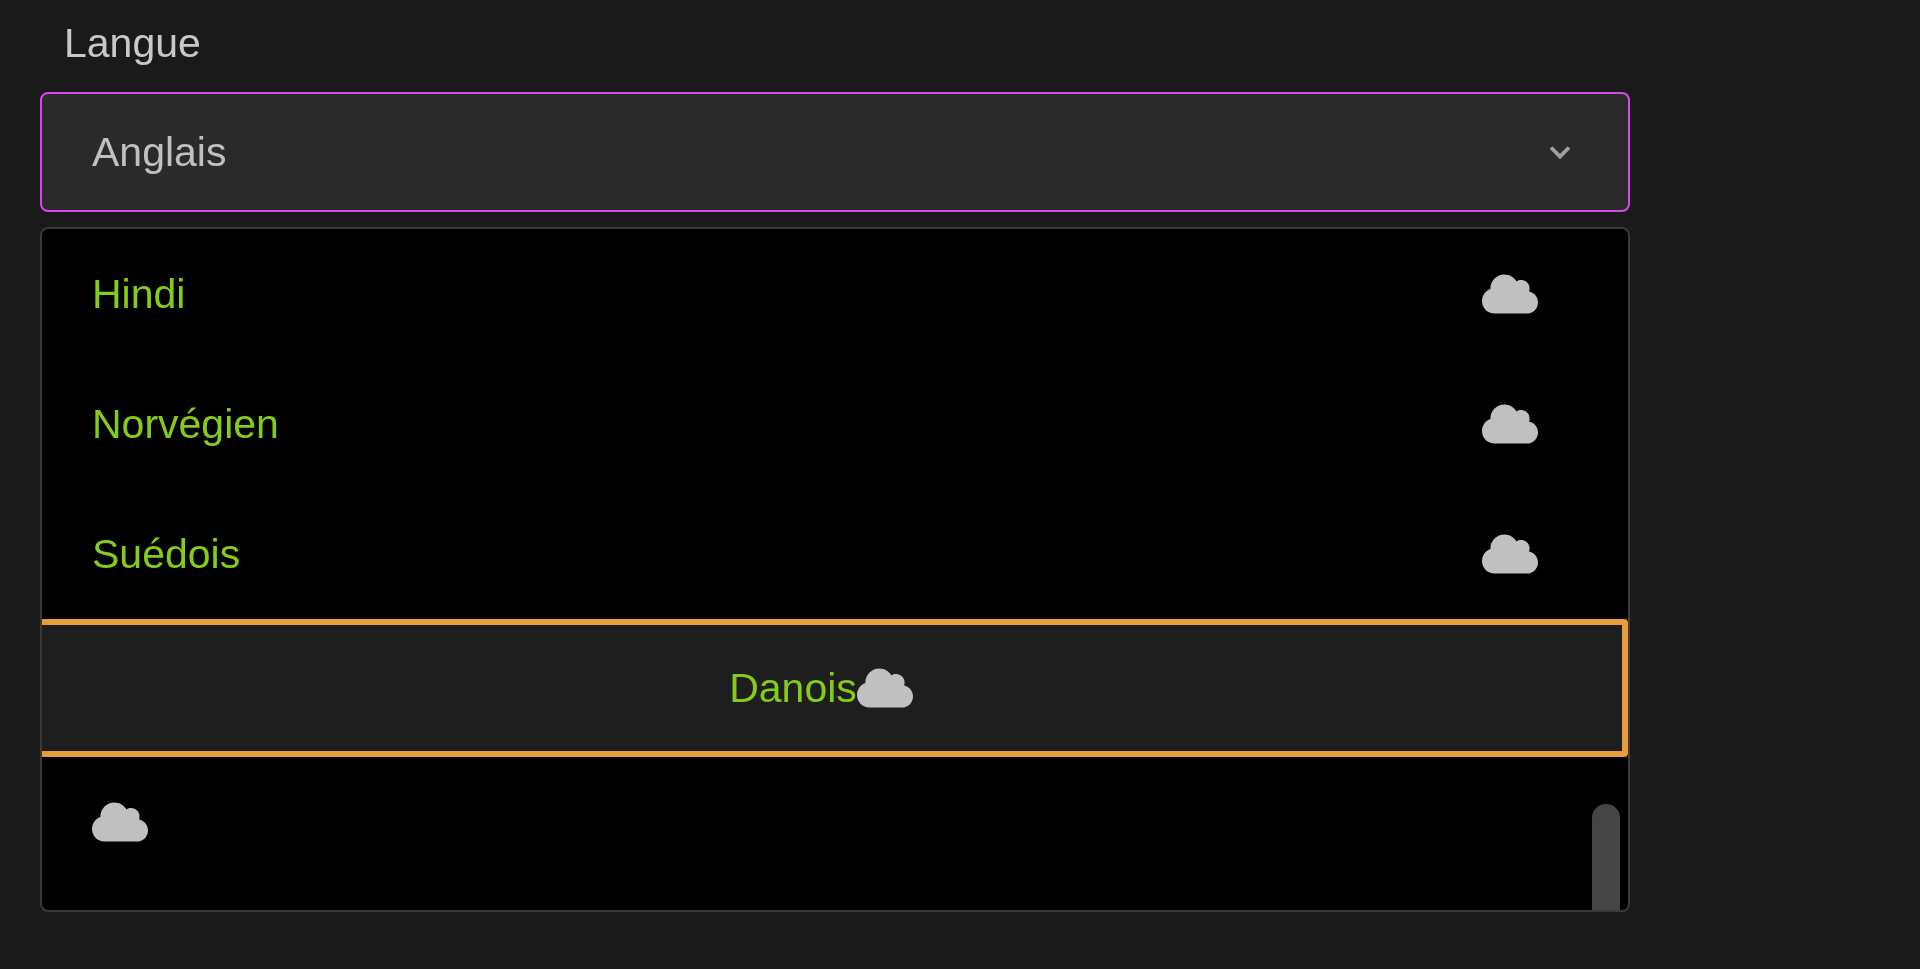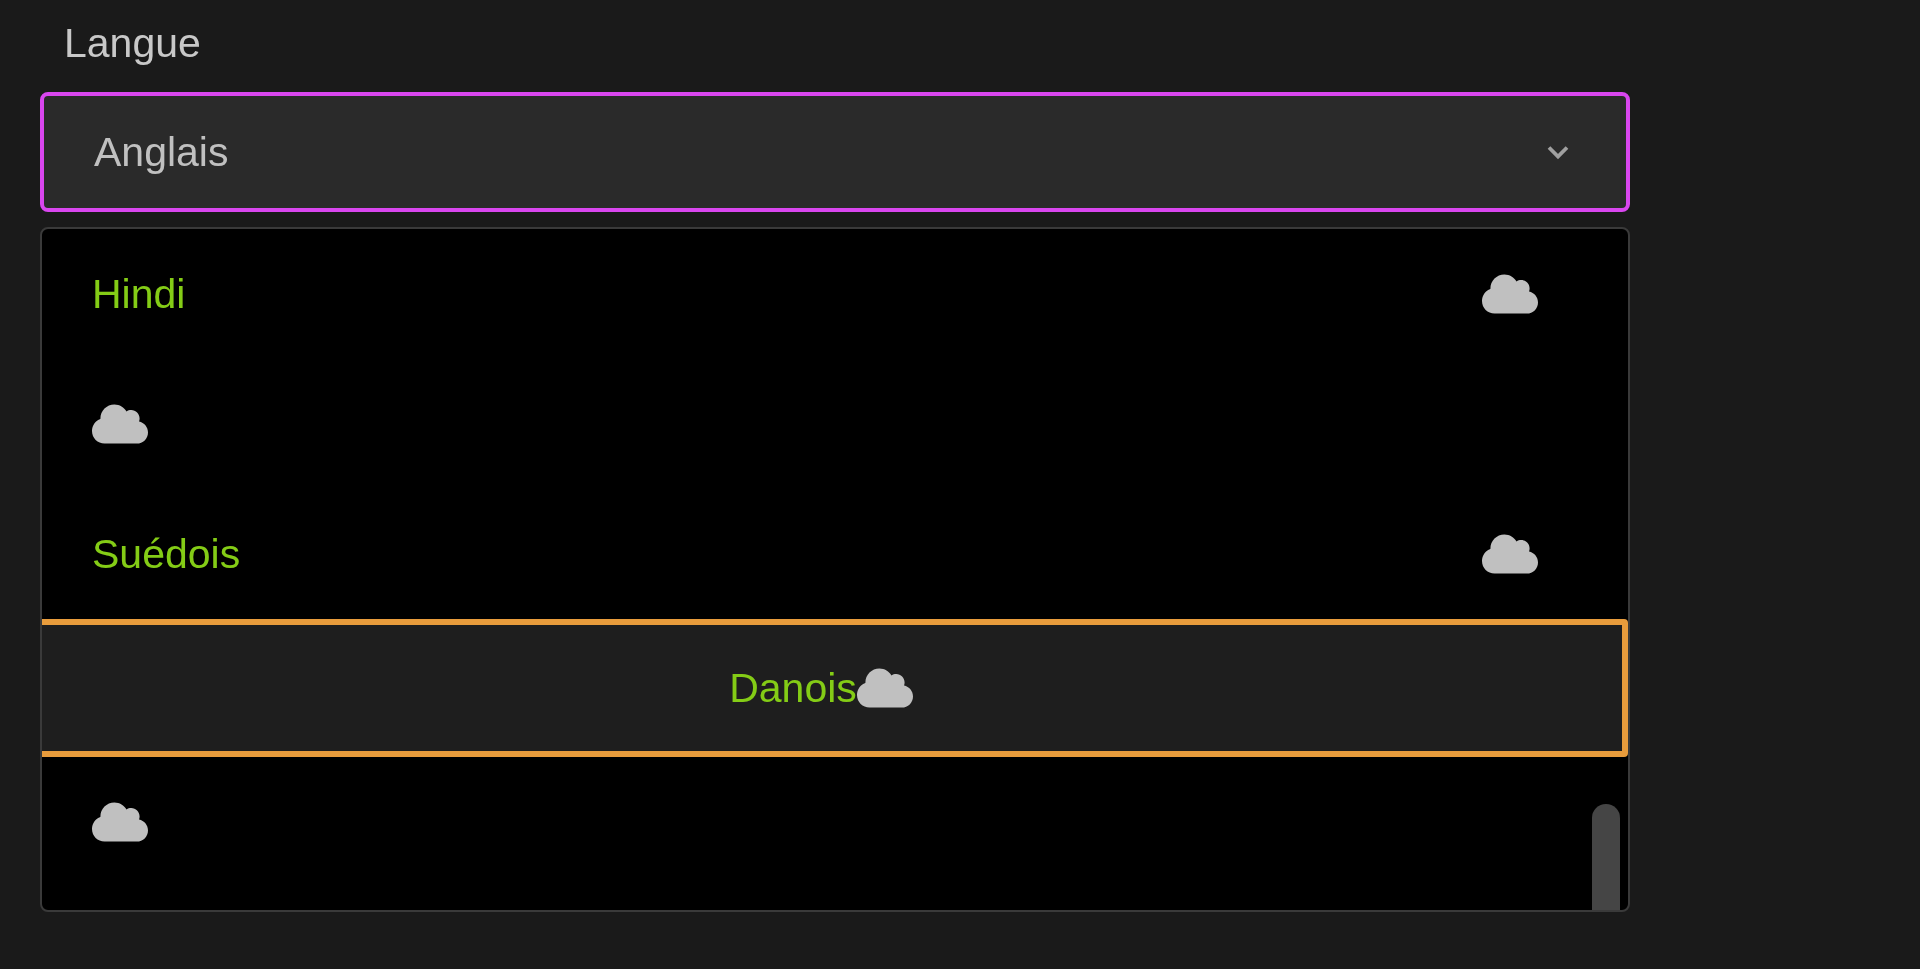--- a/index.html
+++ b/index.html
@@ -20,21 +20,21 @@
       font-size: 41px;
       color: #c8c8c8;
       margin-bottom: 25px;
       margin-left: 24px;
       font-weight: 300;
     }
     .select-box {
       width: 1590px;
       height: 120px;
       background-color: #2a2a2a;
-      border: 4px solid #d946ef;
+      border: 2px solid #d946ef;
       border-radius: 8px;
       display: flex;
       align-items: center;
       justify-content: space-between;
       padding: 0 50px;
       cursor: pointer;
       margin-bottom: 15px;
     }
     .select-value {
       font-size: 41px;
@@ -120,20 +120,21 @@
   <div class="dropdown-inner" id="options-container">
       <div class="option">
         <span class="option-label">Hindi</span>
         <span class="cloud-icon">
           <svg viewBox="0 0 640 512" width="56" height="48" fill="#c0c0c0">
   <path d="M537.6 226.6c4.1-10.7 6.4-22.4 6.4-34.6 0-53-43-96-96-96-19.7 0-38.1 6-53.3 16.2C367 64.2 315.3 32 256 32c-88.4 0-160 71.6-160 160 0 2.7.1 5.4.2 8.1C40.2 219.8 0 273.2 0 336c0 79.5 64.5 144 144 144h368c70.7 0 128-57.3 128-128 0-61.9-44-113.6-102.4-125.4zM393.4 288L312 369.4V216c0-13.3-10.7-24-24-24s-24 10.7-24 24v153.4L182.6 288c-9.4-9.4-24.6-9.4-33.9 0s-9.4 24.6 0 33.9l122.3 122.4c9.4 9.4 24.6 9.4 33.9 0L427.3 321.9c9.4-9.4 9.4-24.6 0-33.9s-24.6-9.4-33.9 0z"></path>
 </svg>
         </span>
       </div>
       <div class="option">
+        <span class="option-label">Norvégien</span>
         <span class="cloud-icon">
           <svg viewBox="0 0 640 512" width="56" height="48" fill="#c0c0c0">
   <path d="M537.6 226.6c4.1-10.7 6.4-22.4 6.4-34.6 0-53-43-96-96-96-19.7 0-38.1 6-53.3 16.2C367 64.2 315.3 32 256 32c-88.4 0-160 71.6-160 160 0 2.7.1 5.4.2 8.1C40.2 219.8 0 273.2 0 336c0 79.5 64.5 144 144 144h368c70.7 0 128-57.3 128-128 0-61.9-44-113.6-102.4-125.4zM393.4 288L312 369.4V216c0-13.3-10.7-24-24-24s-24 10.7-24 24v153.4L182.6 288c-9.4-9.4-24.6-9.4-33.9 0s-9.4 24.6 0 33.9l122.3 122.4c9.4 9.4 24.6 9.4 33.9 0L427.3 321.9c9.4-9.4 9.4-24.6 0-33.9s-24.6-9.4-33.9 0z"></path>
 </svg>
         </span>
       </div>
       <div class="option">
         <span class="option-label">Suédois</span>
         <span class="cloud-icon">
           <svg viewBox="0 0 640 512" width="56" height="48" fill="#c0c0c0">

